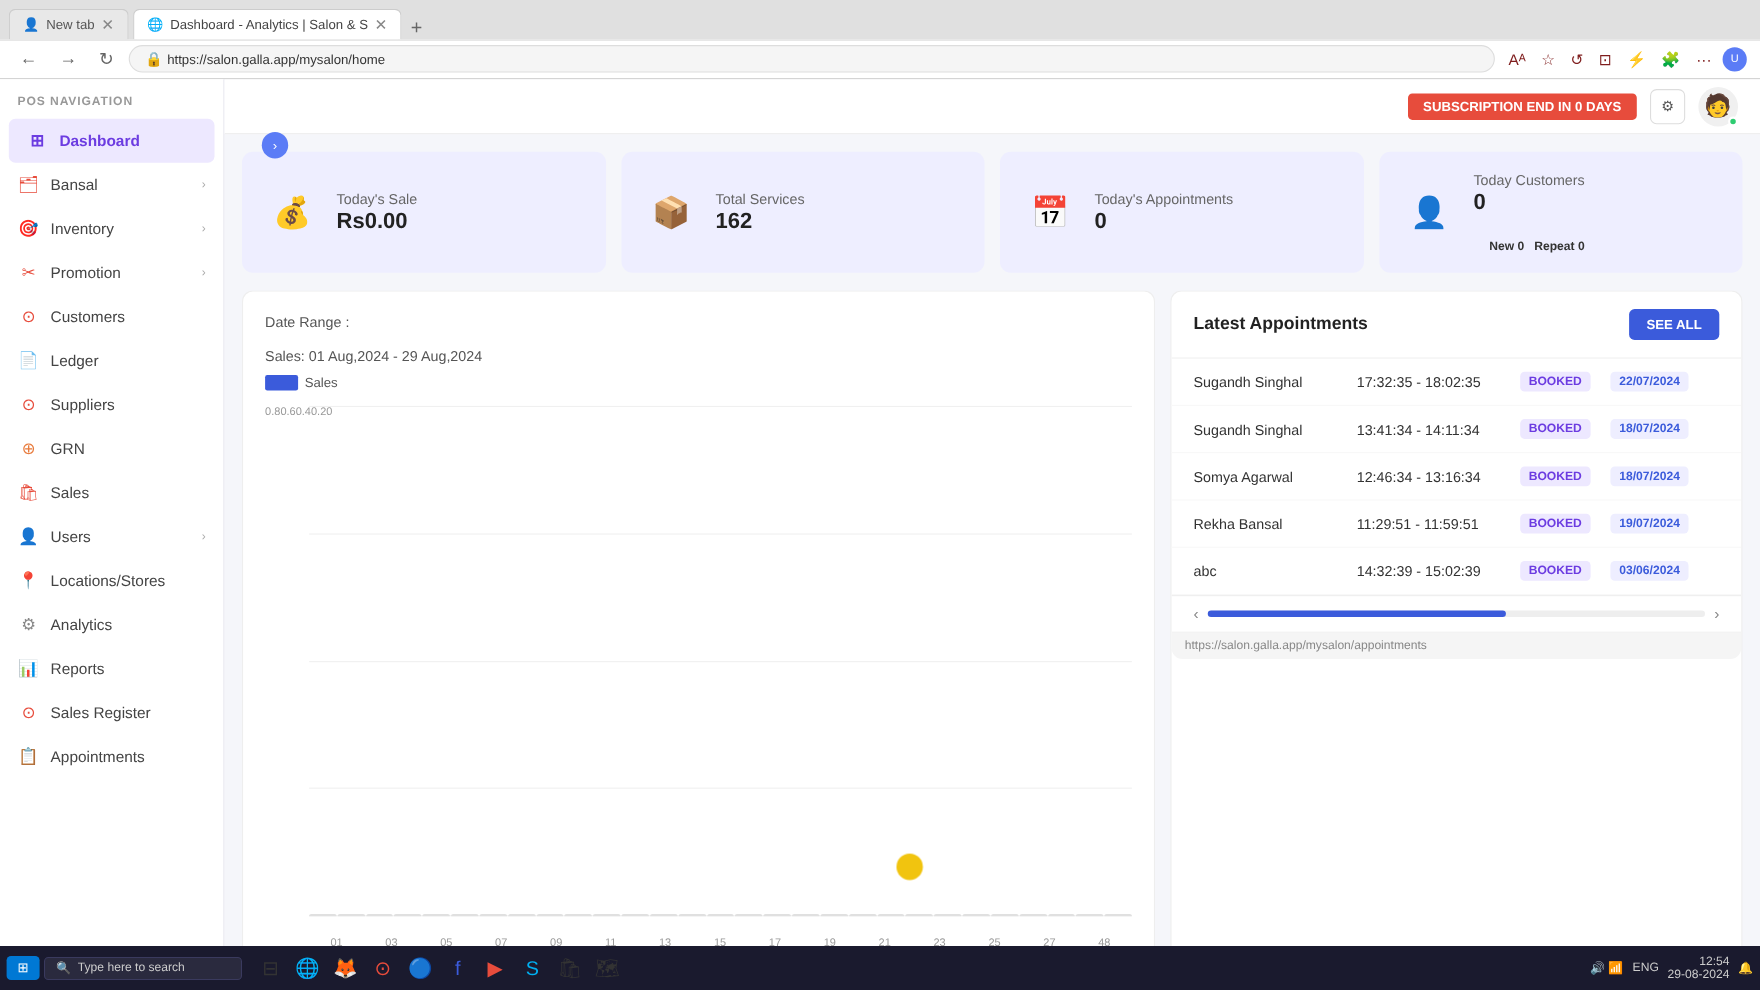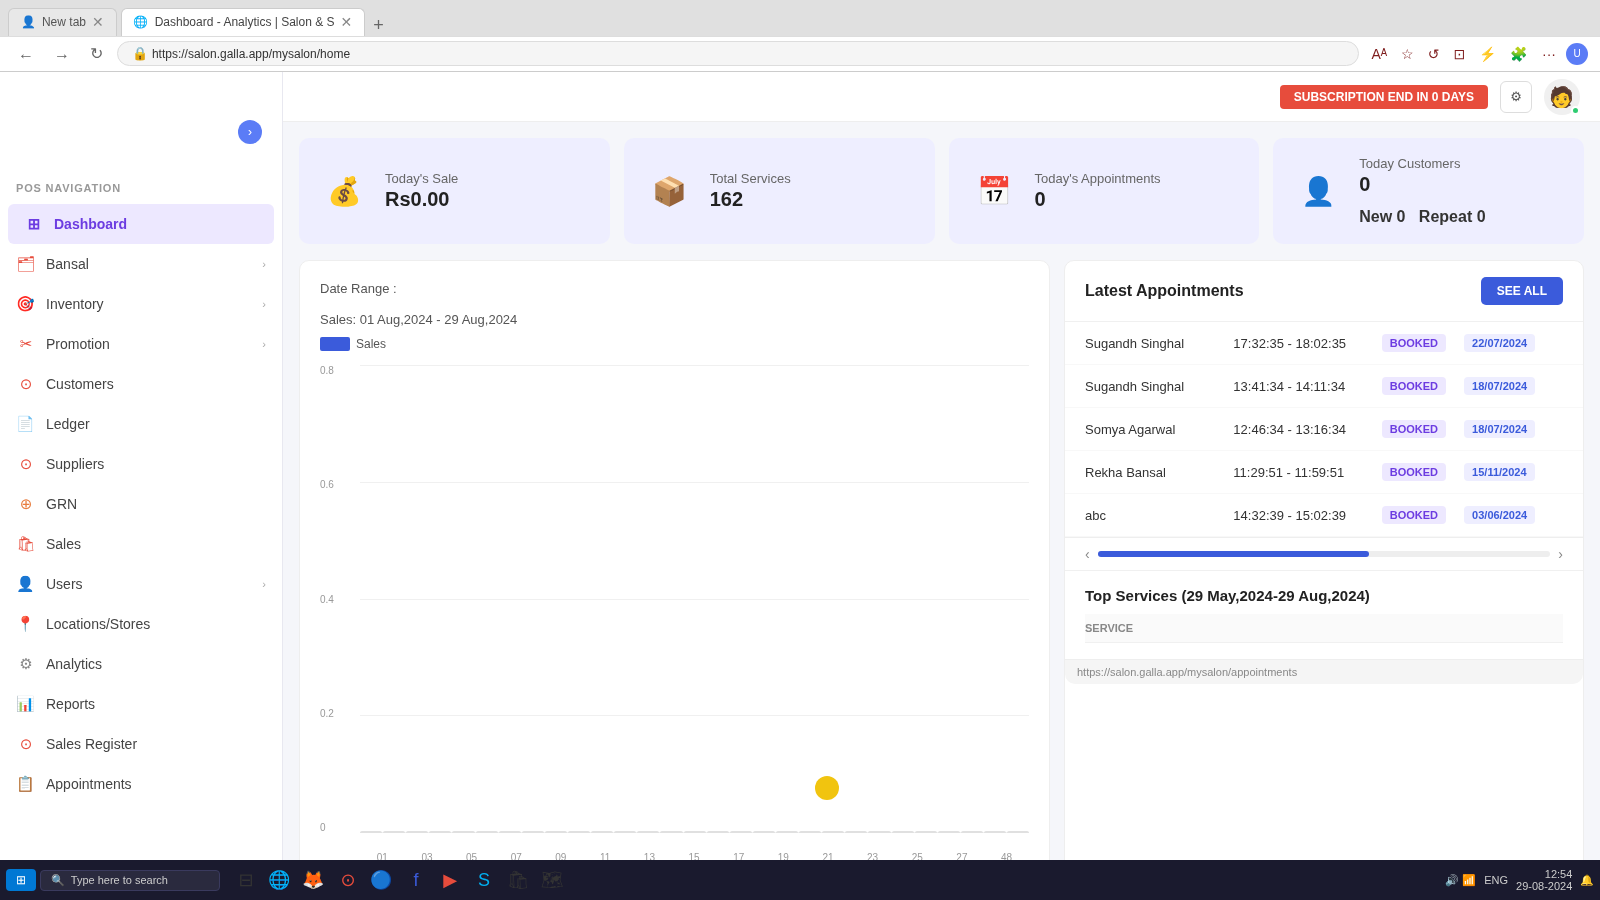--- a/index.html
+++ b/index.html
@@ -17,21 +17,21 @@
     .browser-nav-btn { background: none; border: none; font-size: 16px; cursor: pointer; color: #666; padding: 2px 6px; border-radius: 4px; }
     .browser-url { flex: 1; background: #f5f5f5; border: 1px solid #ddd; border-radius: 20px; padding: 4px 14px; font-size: 12px; color: #333; }
     .browser-actions { display: flex; gap: 6px; align-items: center; }
     .browser-action-icon { font-size: 14px; color: #7f1d1d; cursor: pointer; padding: 2px 4px; }
     .browser-avatar { width: 22px; height: 22px; background: #5b7cf6; border-radius: 50%; display: flex; align-items: center; justify-content: center; color: white; font-size: 10px; }
 
     
     .app { display: flex; height: calc(900px - 72px); }
 
     
-    .sidebar { width: 283px; background: #fff; border-right: 1px solid #e8e8f0; display: flex; flex-direction: column; overflow-y: auto; justify-content: center; }
+    .sidebar { width: 204px; background: #fff; border-right: 1px solid #e8e8f0; display: flex; flex-direction: column; overflow-y: auto; }
     .sidebar-header { padding: 14px 16px 10px; font-size: 11px; font-weight: 600; color: #999; letter-spacing: 0.8px; text-transform: uppercase; }
     .sidebar-item { display: flex; align-items: center; padding: 10px 16px; cursor: pointer; gap: 10px; color: #444; font-size: 14px; position: relative; }
     .sidebar-item.active { background: #ede8ff; color: #6c3ce1; font-weight: 600; border-radius: 6px; margin: 0 8px; }
     .sidebar-item.active .sidebar-icon { color: #6c3ce1; }
     .sidebar-icon { width: 20px; height: 20px; display: flex; align-items: center; justify-content: center; font-size: 15px; flex-shrink: 0; }
     .sidebar-icon.red { color: #e74c3c; }
     .sidebar-icon.orange { color: #e87c3e; }
     .sidebar-icon.purple { color: #6c3ce1; }
     .sidebar-chevron { margin-left: auto; color: #aaa; font-size: 11px; }
 
@@ -48,39 +48,39 @@
     
     .sidebar-toggle { position: absolute; top: 120px; left: 238px; width: 24px; height: 24px; background: #5b7cf6; border-radius: 50%; display: flex; align-items: center; justify-content: center; color: white; font-size: 12px; cursor: pointer; z-index: 10; }
 
     
     .stats-row { display: flex; gap: 0; padding: 16px; gap: 14px; }
     .stat-card { flex: 1; background: #eeeeff; border-radius: 10px; padding: 18px 20px; display: flex; align-items: center; gap: 14px; }
     .stat-icon { width: 52px; height: 52px; display: flex; align-items: center; justify-content: center; font-size: 28px; }
     .stat-info { display: flex; flex-direction: column; gap: 2px; }
     .stat-label { font-size: 13px; color: #666; }
     .stat-value { font-size: 20px; font-weight: 700; color: #222; }
-    .stat-sub { font-size: 16px; color: #666; margin-top: 10px; text-align: right; }
+    .stat-sub { font-size: 11px; color: #666; margin-top: 20px; text-align: right; }
     .stat-sub span { font-weight: 700; color: #333; }
 
     
     .content-area { display: flex; flex: 1; gap: 14px; padding: 0 16px 16px; overflow: hidden; }
 
     
     .chart-panel { flex: 1; background: #fff; border-radius: 10px; padding: 20px; border: 1px solid #eee; display: flex; flex-direction: column; overflow: hidden; }
     .date-range-row { display: flex; align-items: center; gap: 12px; margin-bottom: 16px; }
     .date-range-label { font-size: 13px; color: #555; }
     .date-range-input { border: 1px solid #ddd; border-radius: 6px; padding: 6px 14px; font-size: 13px; color: #333; background: #fff; min-width: 200px; }
     .chart-title { font-size: 13px; color: #555; margin-bottom: 10px; }
     .chart-legend { display: flex; align-items: center; gap: 6px; margin-bottom: 14px; }
     .legend-color { width: 30px; height: 14px; background: #3b5bdb; border-radius: 2px; }
     .legend-label { font-size: 12px; color: #555; }
     .chart-area { flex: 1; position: relative; min-height: 300px; }
     .chart-grid { position: absolute; top: 0; left: 40px; right: 0; bottom: 30px; display: flex; flex-direction: column; justify-content: space-between; }
     .chart-grid-line { border-top: 1px solid #f0f0f0; width: 100%; }
-    .chart-y-labels { position: absolute; left: 0; top: 0; bottom: 30px; display: flex; flex-direction: column; justify-content: space-between; }
+    .chart-y-labels { position: absolute; left: 0; top: 0; bottom: 30px; display: flex; flex-direction: row; justify-content: space-between; }
     .chart-y-label { font-size: 10px; color: #999; }
     .chart-bars { position: absolute; left: 40px; right: 0; bottom: 30px; top: 0; display: flex; align-items: flex-end; gap: 1px; }
     .chart-bar { flex: 1; background: #3b5bdb; border-radius: 2px 2px 0 0; }
     .chart-x-labels { position: absolute; left: 40px; right: 0; bottom: 0; display: flex; justify-content: space-around; }
     .chart-x-label { font-size: 10px; color: #999; text-align: center; }
 
     
     .appointments-panel { width: 520px; background: #fff; border-radius: 10px; border: 1px solid #eee; display: flex; flex-direction: column; overflow: hidden; }
     .panel-header { display: flex; align-items: center; justify-content: space-between; padding: 16px 20px; border-bottom: 1px solid #f0f0f0; }
     .panel-title { font-size: 16px; font-weight: 700; color: #222; }
@@ -375,45 +375,39 @@
             <span class="table-cell">Somya Agarwal</span>
             <span class="table-cell">12:46:34 - 13:16:34</span>
             <span class="table-cell"><span class="status-badge">BOOKED</span></span>
             <span class="table-cell"><span class="date-badge">18/07/2024</span></span>
           </div>
 
           <div class="table-row">
             <span class="table-cell">Rekha Bansal</span>
             <span class="table-cell">11:29:51 - 11:59:51</span>
             <span class="table-cell"><span class="status-badge">BOOKED</span></span>
-            <span class="table-cell"><span class="date-badge">15/11/2024</span></span>
+            <span class="table-cell"><span class="date-badge">19/07/2024</span></span>
           </div>
 
           <div class="table-row">
             <span class="table-cell">abc</span>
             <span class="table-cell">14:32:39 - 15:02:39</span>
             <span class="table-cell"><span class="status-badge">BOOKED</span></span>
             <span class="table-cell"><span class="date-badge">03/06/2024</span></span>
           </div>
         </div>
 
         <div class="scroll-indicator">
           <span class="scroll-arrow">‹</span>
           <div class="scroll-track">
             <div class="scroll-thumb"></div>
           </div>
           <span class="scroll-arrow">›</span>
         </div>
 
-        <div class="top-services">
-          <div class="top-services-title">Top Services (29 May,2024-29 Aug,2024)</div>
-          <div class="table-header" style="grid-template-columns: 1fr; padding: 8px 0;">
-            <span class="service-col-header">SERVICE</span>
-          </div>
-        </div>
 
         <div style="padding: 6px 12px; background: #f5f5f5; border-top: 1px solid #eee; font-size: 11px; color: #888; border-radius: 0 0 10px 10px;">https://salon.galla.app/mysalon/appointments</div>
       </div>
 
     </div>
   </div>
 </div>
 
 <div class="yellow-dot" style="position:fixed;bottom:100px;left:815px;"></div>
 

